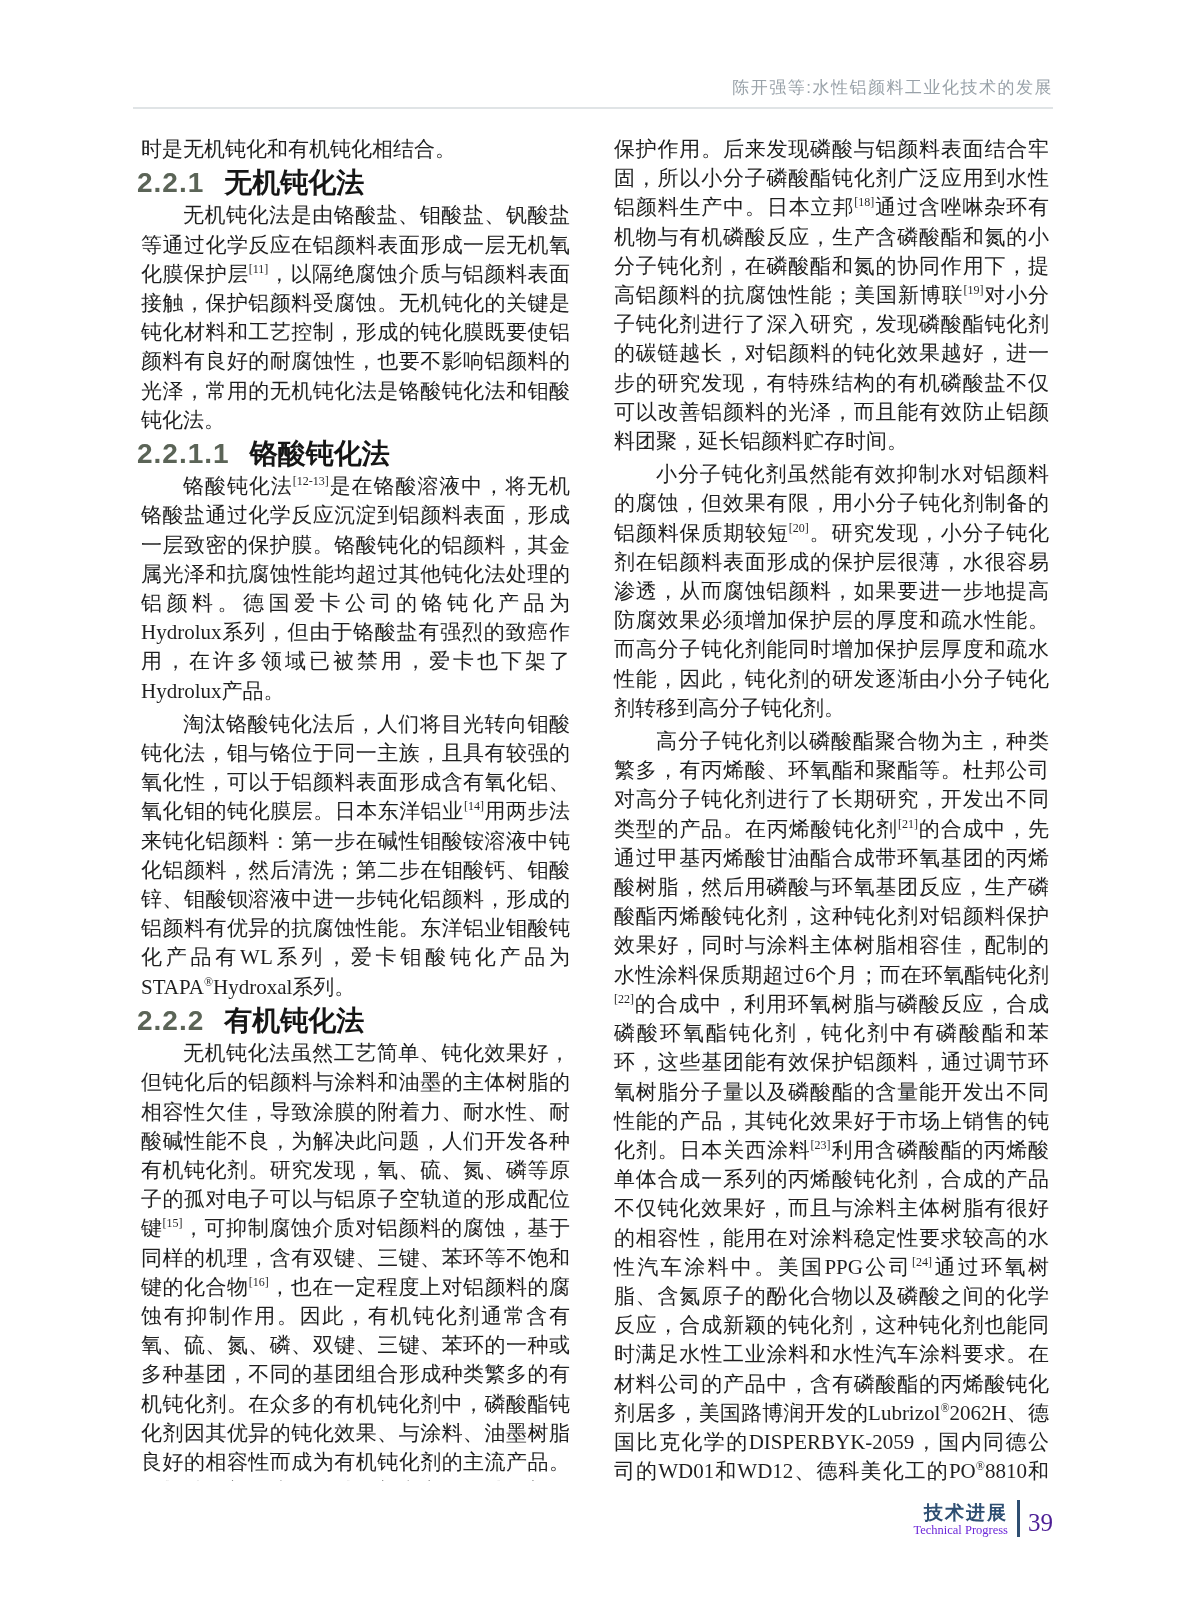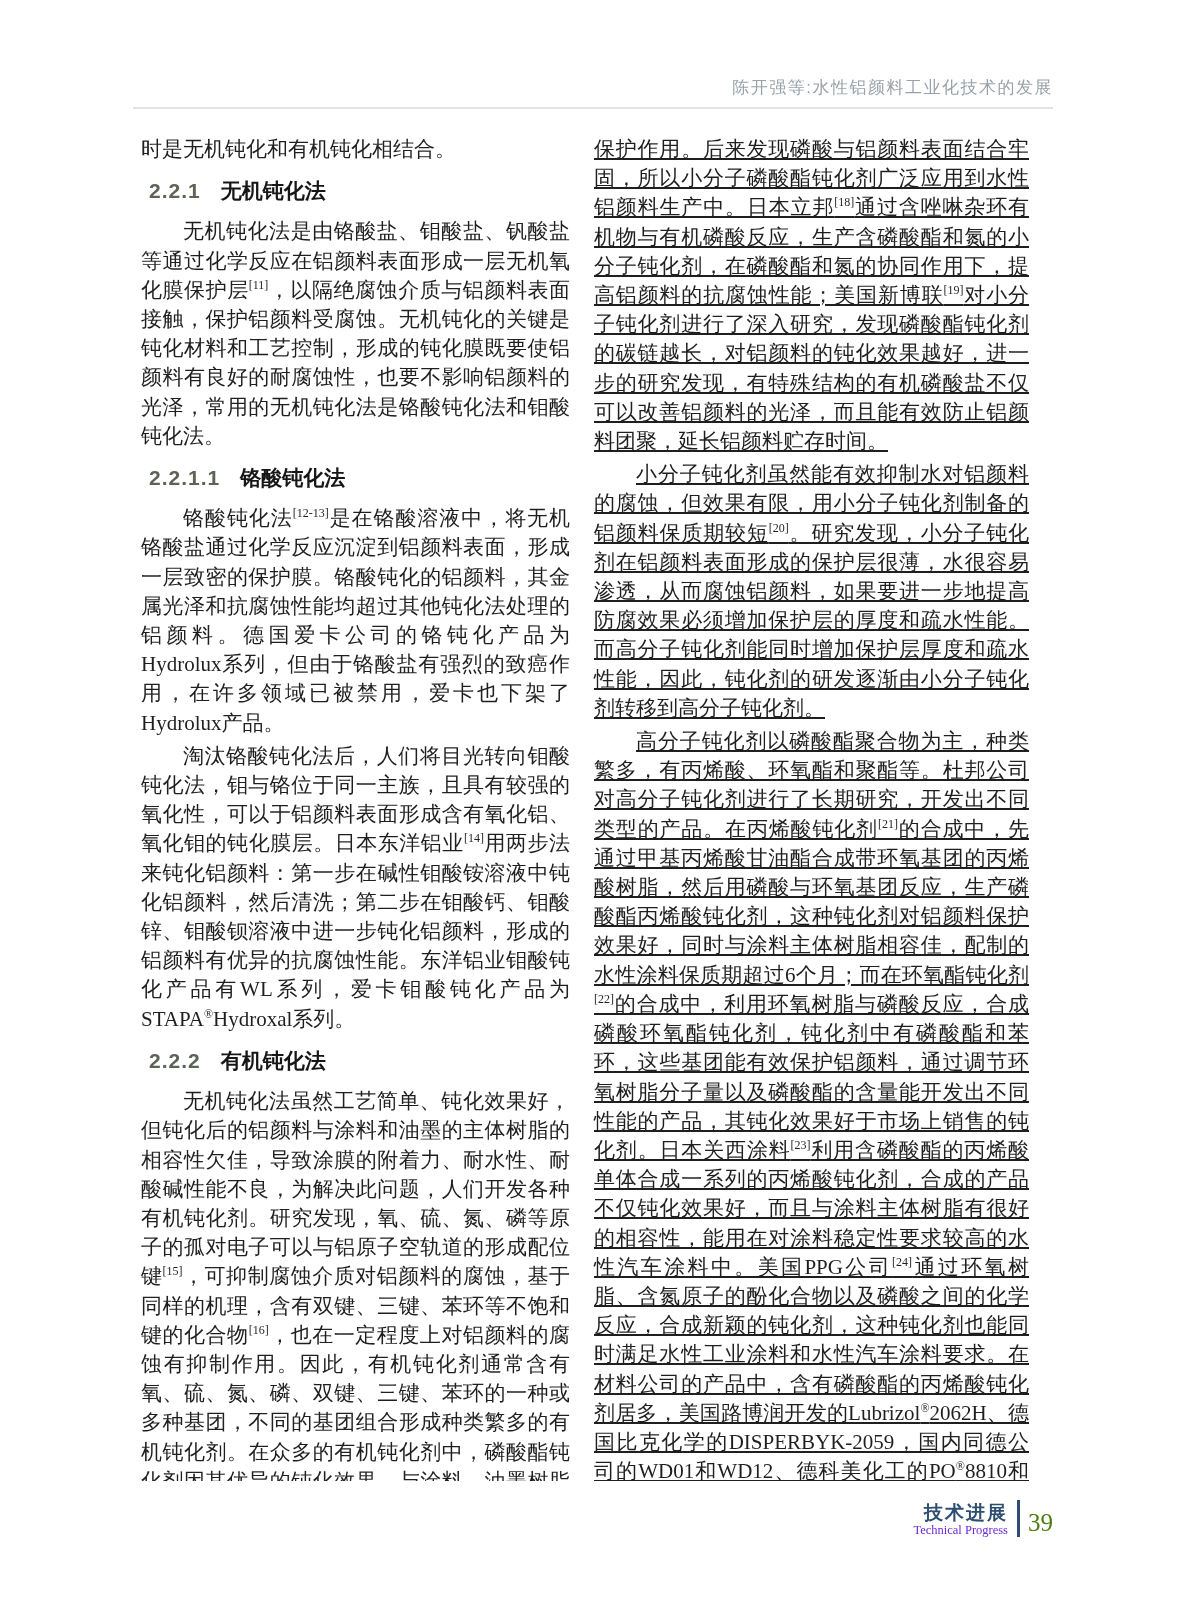--- a/index.html
+++ b/index.html
@@ -27,26 +27,26 @@
   
   .col{
     position:absolute;top:131px;
     font-size:21px;line-height:29.2px;
     text-align:justify;
     color:#1f1f1f;
     overflow:hidden;
     height:1350px;
   }
   .col-left{left:137px;width:437px;}
-  .col-right{left:590px;width:443px;text-decoration:underline;}
+  .col-right{left:610px;width:443px;}
   .para{margin:4px;text-indent:2em;}
   .para.noindent{text-indent:0;}
   sup{font-size:12px;line-height:0;vertical-align:super;letter-spacing:0;}
   h3.sec{
-    margin:12px;font-size:21px;line-height:29.2px;font-weight:bold;
+    margin:0;font-size:28px;line-height:29.2px;font-weight:bold;
     font-family:"Liberation Sans","DejaVu Sans",sans-serif;
     color:#161616;text-align:left;text-indent:0;
   }
   .sec-num{
     color:#5b6457;font-weight:bold;letter-spacing:1px;margin-right:20px;
   }
   
   .footer{
     position:absolute;right:134px;top:1500px;
     display:flex;align-items:flex-end;
@@ -57,21 +57,21 @@
     font-weight:bold;font-size:19px;letter-spacing:2px;color:#2e4e71;
     display:block;line-height:20px;
   }
   .footer-en{
     font-family:"Liberation Serif","DejaVu Serif",serif;
     font-size:12.5px;color:#6d28d9;display:block;line-height:14px;
   }
   .footer-bar{width:3px;height:37px;background:#2e4e71;}
   .footer-num{
     font-family:"Liberation Serif","DejaVu Serif",serif;
-    font-size:25px;color:#4d7c0f;padding-left:8px;padding-top:6px;
+    font-size:25px;color:#4c1d95;padding-left:8px;padding-top:6px;
   }
 </style>
 </head>
 <body>
 
 <div class="running-head">陈开强等:水性铝颜料工业化技术的发展</div>
 <div class="header-rule"></div>
 
 <div class="col col-left" id="col-left">
     <p class="para noindent">时是无机钝化和有机钝化相结合。</p>

